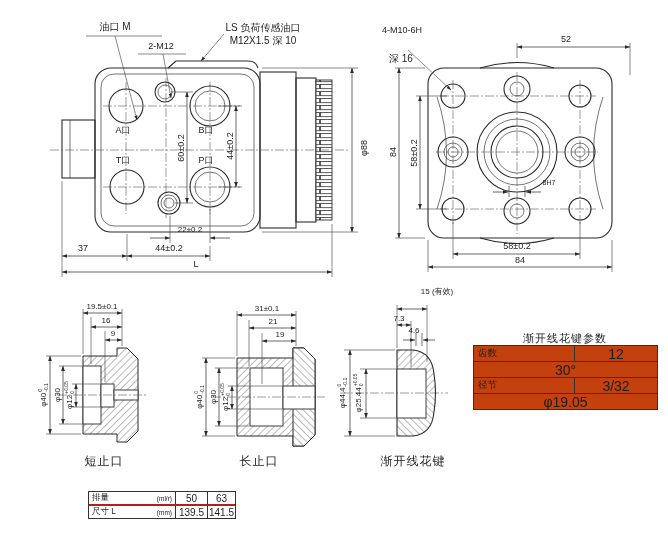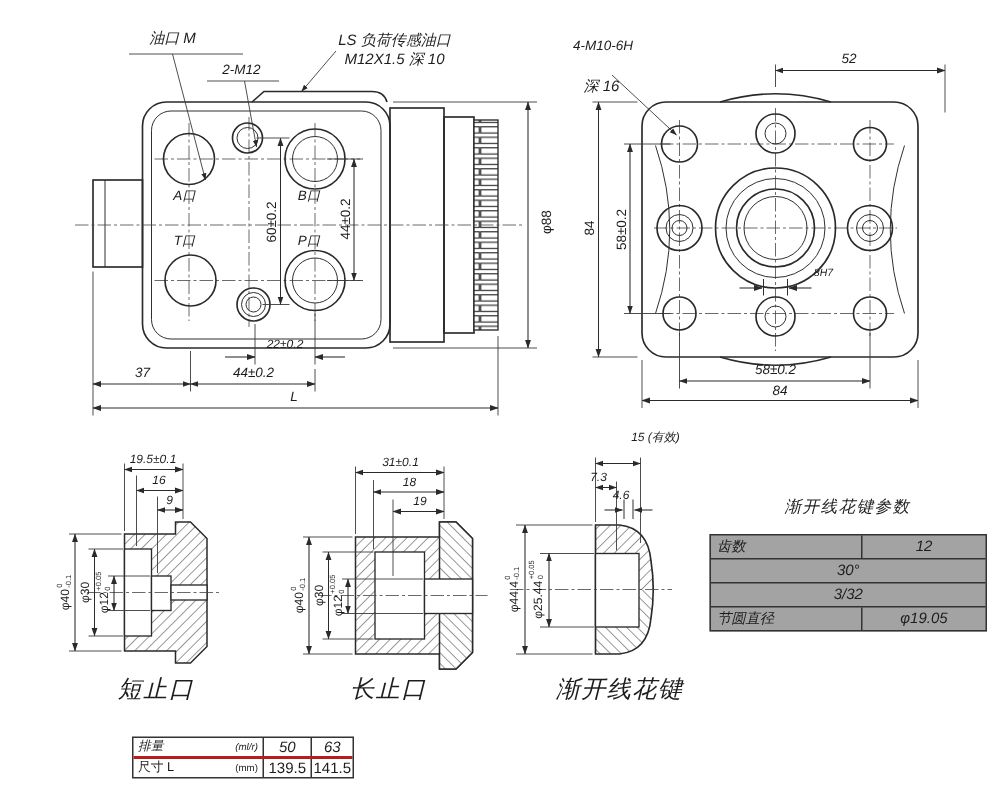--- a/index.html
+++ b/index.html
@@ -5,40 +5,40 @@
   html,body{margin:0;padding:0;background:#e8e8e8;}
   .stage{position:relative;width:668px;height:534px;background:#ffffff;
          font-family:"Liberation Sans","DejaVu Sans",sans-serif;color:#1d1d1d;overflow:hidden;}
   svg{position:absolute;left:0;top:0;}
   .o{stroke:#2a2a2a;stroke-width:1.1;fill:none;}
   .t{stroke:#2a2a2a;stroke-width:.65;fill:none;}
   .e{stroke:#3a3a3a;stroke-width:.6;fill:none;}
   .d{stroke:#2a2a2a;stroke-width:.7;fill:none;}
   .c{stroke:#4a4a4a;stroke-width:.55;fill:none;stroke-dasharray:9 2 2 2;}
   .lbl{position:absolute;font-size:9px;line-height:1.05;white-space:nowrap;
-       transform:translate(-50%,-50%);font-style:italic;}
+       transform:translate(-50%,-50%);}
   .lbl.left{transform:translate(0,-50%);}
   .vlbl{position:absolute;font-size:9px;white-space:nowrap;display:flex;align-items:center;gap:1px;
         transform:translate(-50%,-50%) rotate(-90deg);}
   .cjk{font-size:10px;}
   .sm{font-size:8px;}
   .tiny{font-size:7px;}
-  .sec-title{font-size:16px;letter-spacing:1px;}
+  .sec-title{font-size:12px;letter-spacing:1px;}
   .tol{display:flex;flex-direction:column;font-size:5px;line-height:1.15;}
   .tol i{font-style:normal;}
   
-  .stable{position:absolute;left:473px;top:356px;width:183px;border:1px solid #333;background:#a3a3a3;font-style:italic;}
+  .stable{position:absolute;left:473px;top:345px;width:183px;border:1px solid #333;background:#c2410c;}
   .srow{display:flex;height:15px;border-top:1px solid #333;align-items:stretch;}
   .srow:first-child{border-top:none;}
   .sc1{width:96px;border-right:1px solid #333;padding-left:4px;font-size:9.5px;display:flex;align-items:center;}
-  .sc2{flex:1;display:flex;align-items:center;justify-content:center;font-size:10px;}
+  .sc2{flex:1;display:flex;align-items:center;justify-content:center;font-size:14px;}
   
   .ztable{position:absolute;left:88px;top:491px;width:146px;border:1px solid #333;background:#fff;}
   .zrow{display:flex;height:12px;border-top:2px solid #b91c1c;align-items:stretch;}
-  .zrow:first-child{border-top:none;font-style:italic;}
+  .zrow:first-child{border-top:none;}
   .zc1{width:80px;border-right:1px solid #333;display:flex;justify-content:space-between;align-items:center;padding:0 3px;font-size:8.5px;}
   .zcu{font-size:6.5px;color:#222;}
   .zc2{width:31px;border-right:1px solid #333;display:flex;align-items:center;justify-content:center;font-size:10px;}
   .zc3{flex:1;display:flex;align-items:center;justify-content:center;font-size:10px;}
 </style>
 </head>
 <body>
 
 <div class="stage">
 
@@ -272,21 +272,21 @@
   <div class="vlbl" style="left:181px;top:148px">
       <span>60±0.2</span>
     </div>
   <div class="vlbl" style="left:230px;top:146px">
       <span>44±0.2</span>
     </div>
   <div class="vlbl" style="left:364px;top:148px">
       <span>φ88</span>
     </div>
   <div class="lbl sm" style="left:190px;top:230px">22±0.2</div>
-  <div class="lbl" style="left:95px;top:249px">37</div>
+  <div class="lbl" style="left:83px;top:249px">37</div>
   <div class="lbl" style="left:169px;top:249px">44±0.2</div>
   <div class="lbl" style="left:196px;top:265px">L</div>
 
   <div class="lbl left" style="left:382px;top:31px">4-M10-6H</div>
   <div class="lbl left cjk" style="left:389px;top:59px">深 16</div>
   <div class="lbl" style="left:566px;top:40px">52</div>
   <div class="vlbl" style="left:393px;top:152px">
       <span>84</span>
     </div>
   <div class="vlbl" style="left:414px;top:153px">
@@ -312,21 +312,21 @@
   <div class="vlbl sm" style="left:70px;top:395px">
     <span>φ12</span>
     <span class="tol">
         <i>+0.05</i>
         <i>0</i>
       </span>
   </div>
   <div class="lbl sec-title" style="left:104px;top:461px">短止口</div>
 
   <div class="lbl sm" style="left:267px;top:309px">31±0.1</div>
-  <div class="lbl sm" style="left:273px;top:322px">18</div>
+  <div class="lbl sm" style="left:273px;top:322px">21</div>
   <div class="lbl sm" style="left:280px;top:335px">19</div>
   <div class="vlbl sm" style="left:200px;top:397px">
     <span>φ40</span>
     <span class="tol">
         <i>0</i>
         <i>-0.1</i>
       </span>
   </div>
   <div class="vlbl sm" style="left:213px;top:397px">
       <span>φ30</span>
@@ -362,24 +362,24 @@
   <div class="lbl" style="left:565px;top:339px;font-size:11px;letter-spacing:1px">渐开线花键参数</div>
   <div class="stable">
     <div class="srow">
       <div class="sc1">齿数</div>
       <div class="sc2">12</div>
     </div>
     <div class="srow">
       <div class="sc2">30°</div>
     </div>
     <div class="srow">
+      <div class="sc1">径节</div>
       <div class="sc2">3/32</div>
     </div>
     <div class="srow">
-      <div class="sc1">节圆直径</div>
       <div class="sc2">φ19.05</div>
     </div>
   </div>
 
   <div class="ztable">
     <div class="zrow">
       <div class="zc1">
         <span>排量</span>
         <span class="zcu">(ml/r)</span>
       </div>

